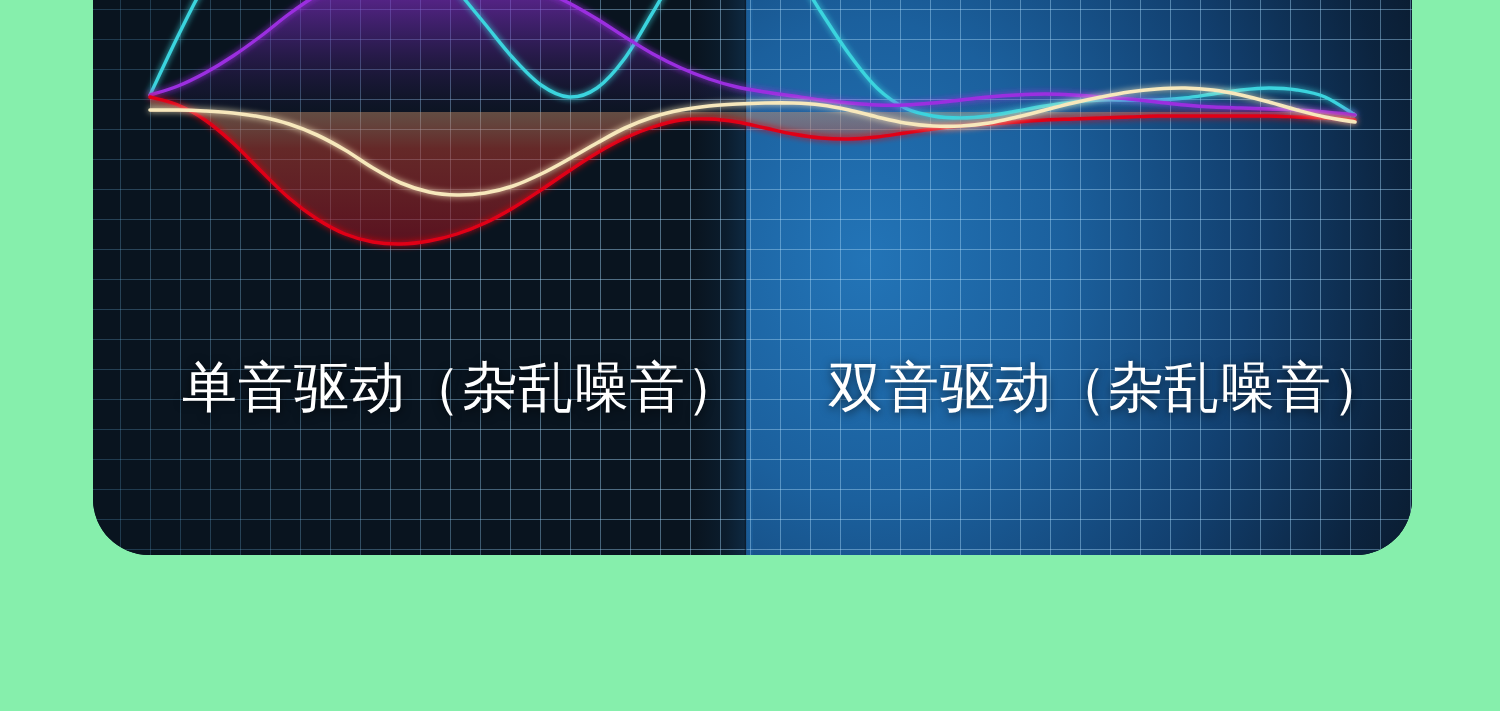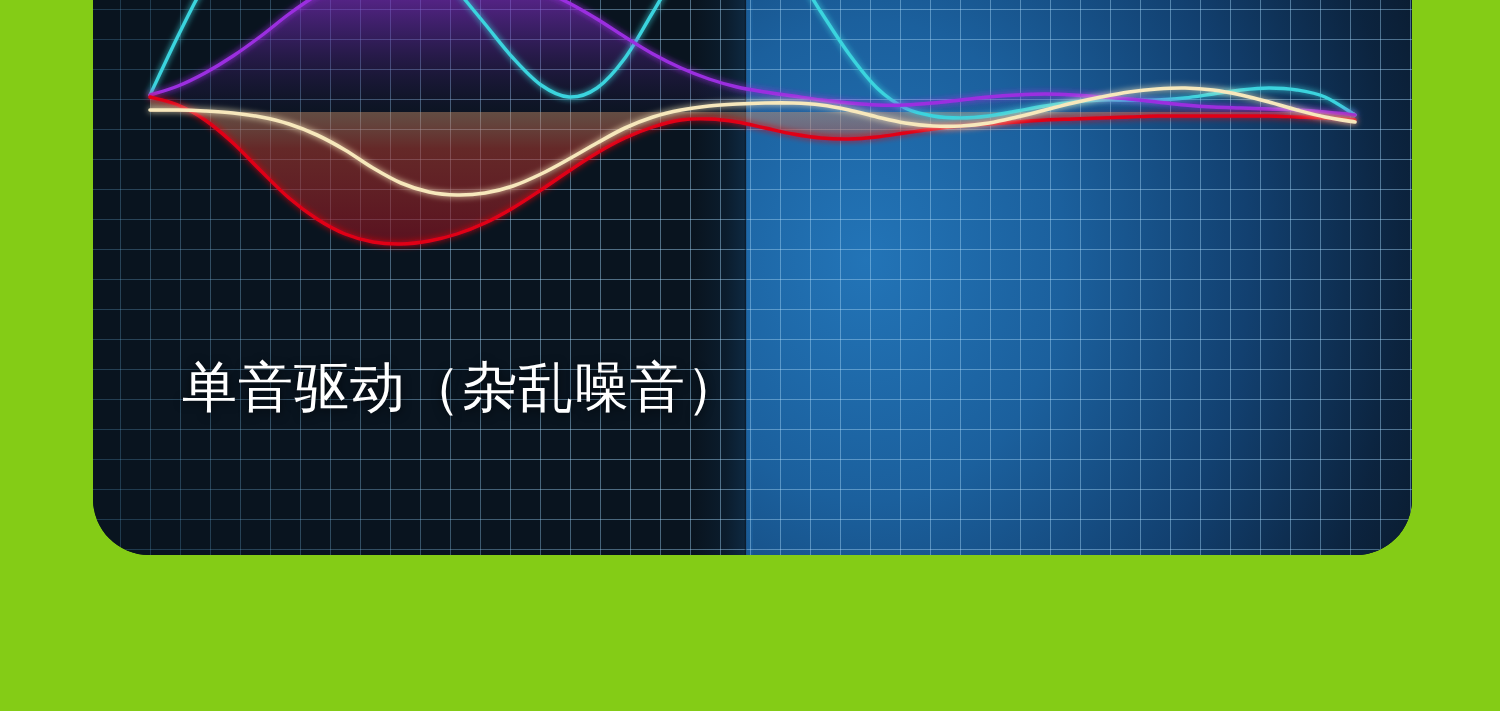--- a/index.html
+++ b/index.html
@@ -13,21 +13,21 @@
     overflow: hidden;
     background: #2e7071;
     font-family: "Liberation Sans", "DejaVu Sans", sans-serif;
   }
 
   
   #stage {
     position: relative;
     width: 1500px;
     height: 711px;
-    background: #84cc16;
+    background: #86efac;
   }
 
   
   #panel {
     position: absolute;
     left: 93px;
     top: -60px;
     width: 1319px;
     height: 615px;
     border-radius: 56px;
@@ -169,15 +169,16 @@
       <g id="wave-lines">
           <path d="M57,155 C61.67,145.17 75.83,114.50 85.00,96.00 C94.17,77.50 102.83,59.33 112.00,44.00 C121.17,28.67 130.67,15.33 140.00,4.00 C149.33,-7.33 158.67,-16.00 168.00,-24.00 C177.33,-32.00 186.67,-39.00 196.00,-44.00 C205.33,-49.00 214.67,-52.67 224.00,-54.00 C233.33,-55.33 242.67,-54.67 252.00,-52.00 C261.33,-49.33 270.67,-44.33 280.00,-38.00 C289.33,-31.67 298.67,-23.00 308.00,-14.00 C317.33,-5.00 326.67,5.33 336.00,16.00 C345.33,26.67 354.67,38.67 364.00,50.00 C373.33,61.33 382.67,72.67 392.00,84.00 C401.33,95.33 410.67,107.83 420.00,118.00 C429.33,128.17 438.67,138.50 448.00,145.00 C457.33,151.50 466.67,156.50 476.00,157.00 C485.33,157.50 494.67,154.50 504.00,148.00 C513.33,141.50 522.67,130.67 532.00,118.00 C541.33,105.33 550.67,87.33 560.00,72.00 C569.33,56.67 578.67,38.67 588.00,26.00 C597.33,13.33 606.67,2.67 616.00,-4.00 C625.33,-10.67 634.67,-14.33 644.00,-14.00 C653.33,-13.67 662.67,-9.00 672.00,-2.00 C681.33,5.00 690.67,15.67 700.00,28.00 C709.33,40.33 718.67,57.67 728.00,72.00 C737.33,86.33 746.67,101.33 756.00,114.00 C765.33,126.67 774.67,139.00 784.00,148.00 C793.33,157.00 802.67,163.33 812.00,168.00 C821.33,172.67 830.67,174.33 840.00,176.00 C849.33,177.67 858.67,178.00 868.00,178.00 C877.33,178.00 886.67,177.17 896.00,176.00 C905.33,174.83 914.67,172.67 924.00,171.00 C933.33,169.33 942.67,167.50 952.00,166.00 C961.33,164.50 970.67,163.00 980.00,162.00 C989.33,161.00 998.67,160.33 1008.00,160.00 C1017.33,159.67 1026.67,160.00 1036.00,160.00 C1045.33,160.00 1054.67,160.33 1064.00,160.00 C1073.33,159.67 1082.67,159.00 1092.00,158.00 C1101.33,157.00 1110.67,155.33 1120.00,154.00 C1129.33,152.67 1138.67,151.00 1148.00,150.00 C1157.33,149.00 1166.67,148.00 1176.00,148.00 C1185.33,148.00 1194.67,148.50 1204.00,150.00 C1213.33,151.50 1222.33,152.83 1232.00,157.00 C1241.67,161.17 1257.00,172.00 1262.00,175.00" fill="none" stroke="#3ad4de" stroke-width="3.4" stroke-linecap="round" stroke-linejoin="round" filter="url(#glow)"></path>
           <path d="M57,155 C61.67,153.50 75.83,149.67 85.00,146.00 C94.17,142.33 102.83,138.00 112.00,133.00 C121.17,128.00 130.67,122.17 140.00,116.00 C149.33,109.83 158.67,103.00 168.00,96.00 C177.33,89.00 186.67,80.83 196.00,74.00 C205.33,67.17 214.67,60.50 224.00,55.00 C233.33,49.50 242.67,44.83 252.00,41.00 C261.33,37.17 270.67,34.17 280.00,32.00 C289.33,29.83 298.67,28.83 308.00,28.00 C317.33,27.17 326.67,26.83 336.00,27.00 C345.33,27.17 354.67,28.00 364.00,29.00 C373.33,30.00 382.67,31.17 392.00,33.00 C401.33,34.83 410.67,37.17 420.00,40.00 C429.33,42.83 438.67,46.17 448.00,50.00 C457.33,53.83 466.67,58.17 476.00,63.00 C485.33,67.83 494.67,73.33 504.00,79.00 C513.33,84.67 522.67,91.17 532.00,97.00 C541.33,102.83 550.67,108.83 560.00,114.00 C569.33,119.17 578.67,123.83 588.00,128.00 C597.33,132.17 606.67,135.83 616.00,139.00 C625.33,142.17 634.67,144.83 644.00,147.00 C653.33,149.17 662.67,150.50 672.00,152.00 C681.33,153.50 690.67,154.67 700.00,156.00 C709.33,157.33 718.67,158.83 728.00,160.00 C737.33,161.17 746.67,162.17 756.00,163.00 C765.33,163.83 774.67,164.67 784.00,165.00 C793.33,165.33 802.67,165.33 812.00,165.00 C821.33,164.67 830.67,163.83 840.00,163.00 C849.33,162.17 858.67,161.00 868.00,160.00 C877.33,159.00 886.67,157.83 896.00,157.00 C905.33,156.17 914.67,155.50 924.00,155.00 C933.33,154.50 942.67,154.00 952.00,154.00 C961.33,154.00 970.67,154.50 980.00,155.00 C989.33,155.50 998.67,156.33 1008.00,157.00 C1017.33,157.67 1026.67,158.17 1036.00,159.00 C1045.33,159.83 1054.67,161.00 1064.00,162.00 C1073.33,163.00 1082.67,164.17 1092.00,165.00 C1101.33,165.83 1110.67,166.50 1120.00,167.00 C1129.33,167.50 1138.67,167.67 1148.00,168.00 C1157.33,168.33 1166.67,168.67 1176.00,169.00 C1185.33,169.33 1194.67,169.50 1204.00,170.00 C1213.33,170.50 1222.33,171.17 1232.00,172.00 C1241.67,172.83 1257.00,174.50 1262.00,175.00" fill="none" stroke="#9b2fe0" stroke-width="3.4" stroke-linecap="round" stroke-linejoin="round" filter="url(#glow)"></path>
           <path d="M57,157 C61.67,158.33 75.83,161.17 85.00,165.00 C94.17,168.83 102.83,173.67 112.00,180.00 C121.17,186.33 130.67,194.50 140.00,203.00 C149.33,211.50 158.67,221.83 168.00,231.00 C177.33,240.17 186.67,250.00 196.00,258.00 C205.33,266.00 214.67,273.00 224.00,279.00 C233.33,285.00 242.67,290.17 252.00,294.00 C261.33,297.83 270.67,300.33 280.00,302.00 C289.33,303.67 298.67,304.17 308.00,304.00 C317.33,303.83 326.67,302.67 336.00,301.00 C345.33,299.33 354.67,297.00 364.00,294.00 C373.33,291.00 382.67,287.33 392.00,283.00 C401.33,278.67 410.67,273.50 420.00,268.00 C429.33,262.50 438.67,256.17 448.00,250.00 C457.33,243.83 466.67,237.17 476.00,231.00 C485.33,224.83 494.67,218.50 504.00,213.00 C513.33,207.50 522.67,202.33 532.00,198.00 C541.33,193.67 550.67,190.00 560.00,187.00 C569.33,184.00 578.67,181.33 588.00,180.00 C597.33,178.67 606.67,178.67 616.00,179.00 C625.33,179.33 634.67,180.50 644.00,182.00 C653.33,183.50 662.67,186.00 672.00,188.00 C681.33,190.00 690.67,192.33 700.00,194.00 C709.33,195.67 718.67,197.17 728.00,198.00 C737.33,198.83 746.67,199.17 756.00,199.00 C765.33,198.83 774.67,198.00 784.00,197.00 C793.33,196.00 802.67,194.33 812.00,193.00 C821.33,191.67 830.67,190.17 840.00,189.00 C849.33,187.83 858.67,186.83 868.00,186.00 C877.33,185.17 886.67,184.67 896.00,184.00 C905.33,183.33 914.67,182.67 924.00,182.00 C933.33,181.33 942.67,180.50 952.00,180.00 C961.33,179.50 970.67,179.33 980.00,179.00 C989.33,178.67 998.67,178.33 1008.00,178.00 C1017.33,177.67 1026.67,177.33 1036.00,177.00 C1045.33,176.67 1054.67,176.17 1064.00,176.00 C1073.33,175.83 1082.67,176.00 1092.00,176.00 C1101.33,176.00 1110.67,176.00 1120.00,176.00 C1129.33,176.00 1138.67,176.00 1148.00,176.00 C1157.33,176.00 1166.67,175.83 1176.00,176.00 C1185.33,176.17 1194.67,176.67 1204.00,177.00 C1213.33,177.33 1222.33,177.50 1232.00,178.00 C1241.67,178.50 1257.00,179.67 1262.00,180.00" fill="none" stroke="#e00515" stroke-width="3.4" stroke-linecap="round" stroke-linejoin="round" filter="url(#glow)"></path>
           <path d="M57,170 C61.67,170.00 75.83,169.83 85.00,170.00 C94.17,170.17 102.83,170.50 112.00,171.00 C121.17,171.50 130.67,172.00 140.00,173.00 C149.33,174.00 158.67,175.17 168.00,177.00 C177.33,178.83 186.67,181.00 196.00,184.00 C205.33,187.00 214.67,190.67 224.00,195.00 C233.33,199.33 242.67,204.50 252.00,210.00 C261.33,215.50 270.67,222.50 280.00,228.00 C289.33,233.50 298.67,239.00 308.00,243.00 C317.33,247.00 326.67,250.00 336.00,252.00 C345.33,254.00 354.67,254.83 364.00,255.00 C373.33,255.17 382.67,254.50 392.00,253.00 C401.33,251.50 410.67,249.17 420.00,246.00 C429.33,242.83 438.67,238.50 448.00,234.00 C457.33,229.50 466.67,224.17 476.00,219.00 C485.33,213.83 494.67,208.17 504.00,203.00 C513.33,197.83 522.67,192.33 532.00,188.00 C541.33,183.67 550.67,180.00 560.00,177.00 C569.33,174.00 578.67,171.83 588.00,170.00 C597.33,168.17 606.67,167.00 616.00,166.00 C625.33,165.00 634.67,164.50 644.00,164.00 C653.33,163.50 662.67,163.17 672.00,163.00 C681.33,162.83 690.67,162.67 700.00,163.00 C709.33,163.33 718.67,163.83 728.00,165.00 C737.33,166.17 746.67,168.00 756.00,170.00 C765.33,172.00 774.67,174.83 784.00,177.00 C793.33,179.17 802.67,181.50 812.00,183.00 C821.33,184.50 830.67,185.50 840.00,186.00 C849.33,186.50 858.67,186.50 868.00,186.00 C877.33,185.50 886.67,184.50 896.00,183.00 C905.33,181.50 914.67,179.17 924.00,177.00 C933.33,174.83 942.67,172.33 952.00,170.00 C961.33,167.67 970.67,165.17 980.00,163.00 C989.33,160.83 998.67,158.83 1008.00,157.00 C1017.33,155.17 1026.67,153.33 1036.00,152.00 C1045.33,150.67 1054.67,149.67 1064.00,149.00 C1073.33,148.33 1082.67,147.83 1092.00,148.00 C1101.33,148.17 1110.67,148.83 1120.00,150.00 C1129.33,151.17 1138.67,153.00 1148.00,155.00 C1157.33,157.00 1166.67,159.50 1176.00,162.00 C1185.33,164.50 1194.67,167.50 1204.00,170.00 C1213.33,172.50 1222.33,175.00 1232.00,177.00 C1241.67,179.00 1257.00,181.17 1262.00,182.00" fill="none" stroke="#f7e8bc" stroke-width="3.6" stroke-linecap="round" stroke-linejoin="round" filter="url(#glow)"></path>
         </g>
     </svg>
 
     <div class="caption" id="caption-left">单音驱动（杂乱噪音）</div>
 
+    <div class="caption" id="caption-right">双音驱动（杂乱噪音）</div>
 
   </div>
 </div>
 
 </body></html>

